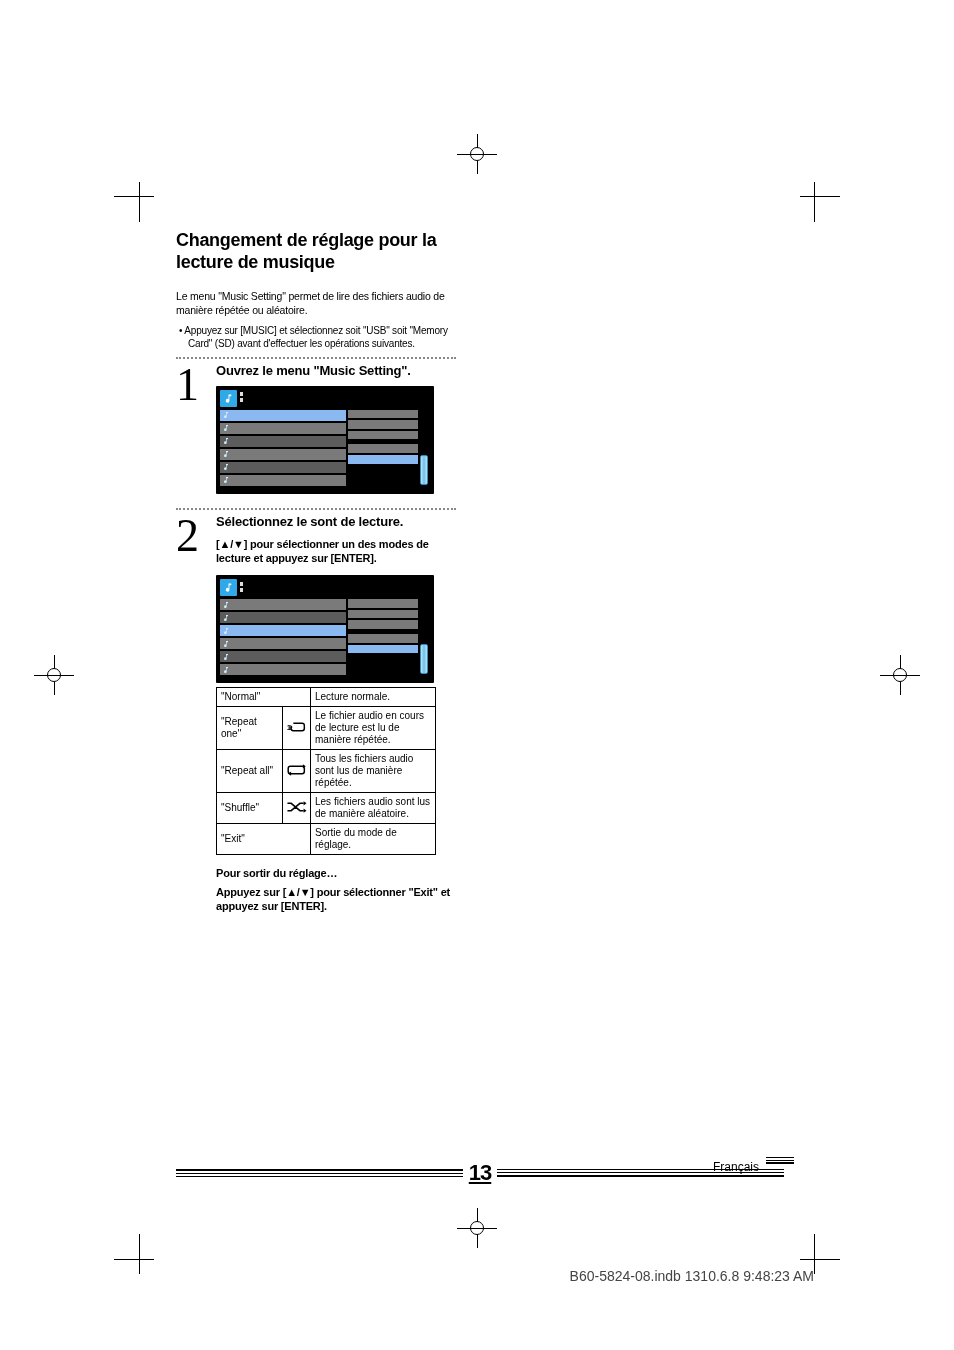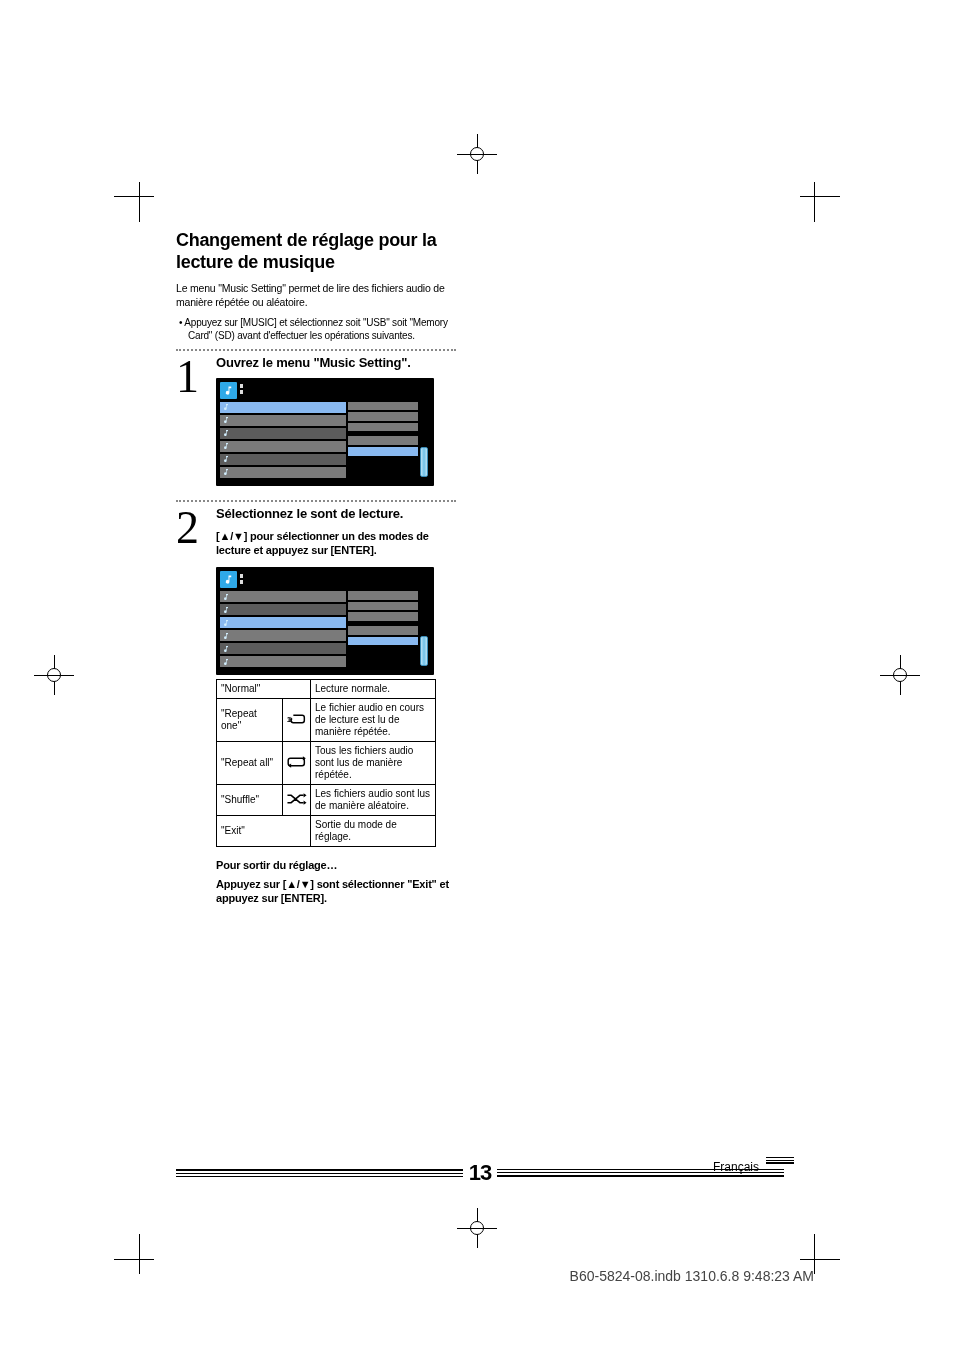--- a/index.html
+++ b/index.html
@@ -14,21 +14,21 @@
   .page {
     position: absolute;
     left: 176px;
     top: 230px;
     width: 610px;
   }
   .heading {
     font-size: 18px;
     font-weight: 700;
     line-height: 1.2;
-    margin-bottom: 8px;
+    margin-bottom: 16px;
     letter-spacing: -0.3px;
   }
   .intro {
     font-size: 10.5px;
     line-height: 1.35;
     margin-bottom: 6px;
     letter-spacing: -0.2px;
   }
   .bullet {
     font-size: 10px;
@@ -173,20 +173,21 @@
 
   
   .footer-rule {
     position: absolute;
     left: 176px;
     right: 170px;
     top: 1160px;
     display: flex;
     align-items: center;
     gap: 6px;
+    text-decoration: underline;
   }
   .fr-line-l, .fr-line-r {
     flex: 1;
     height: 8px;
     display: flex;
     flex-direction: column;
     justify-content: space-between;
   }
   .fr-line-l > div, .fr-line-r > div { height: 1px; background: #000; }
   .fr-line-l .thick { height: 2px; }
@@ -492,21 +493,21 @@
           <td>Les fichiers audio sont lus de manière aléatoire.</td>
         </tr>
         <tr>
           <td class="name" colspan="2">"Exit"</td>
           <td>Sortie du mode de réglage.</td>
         </tr>
       </tbody>
         </table>
 
       <div class="after-title">Pour sortir du réglage…</div>
-      <div class="after-sub">Appuyez sur [▲/▼] sont sélectionner "Exit" et appuyez sur [ENTER].</div>
+      <div class="after-sub">Appuyez sur [▲/▼] pour sélectionner "Exit" et appuyez sur [ENTER].</div>
     </div>
   </div>
 </div>
 
 <div class="footer-rule">
   <div class="fr-line-l">
       <div class="thick"></div>
       <div></div>
       <div></div>
     </div>

